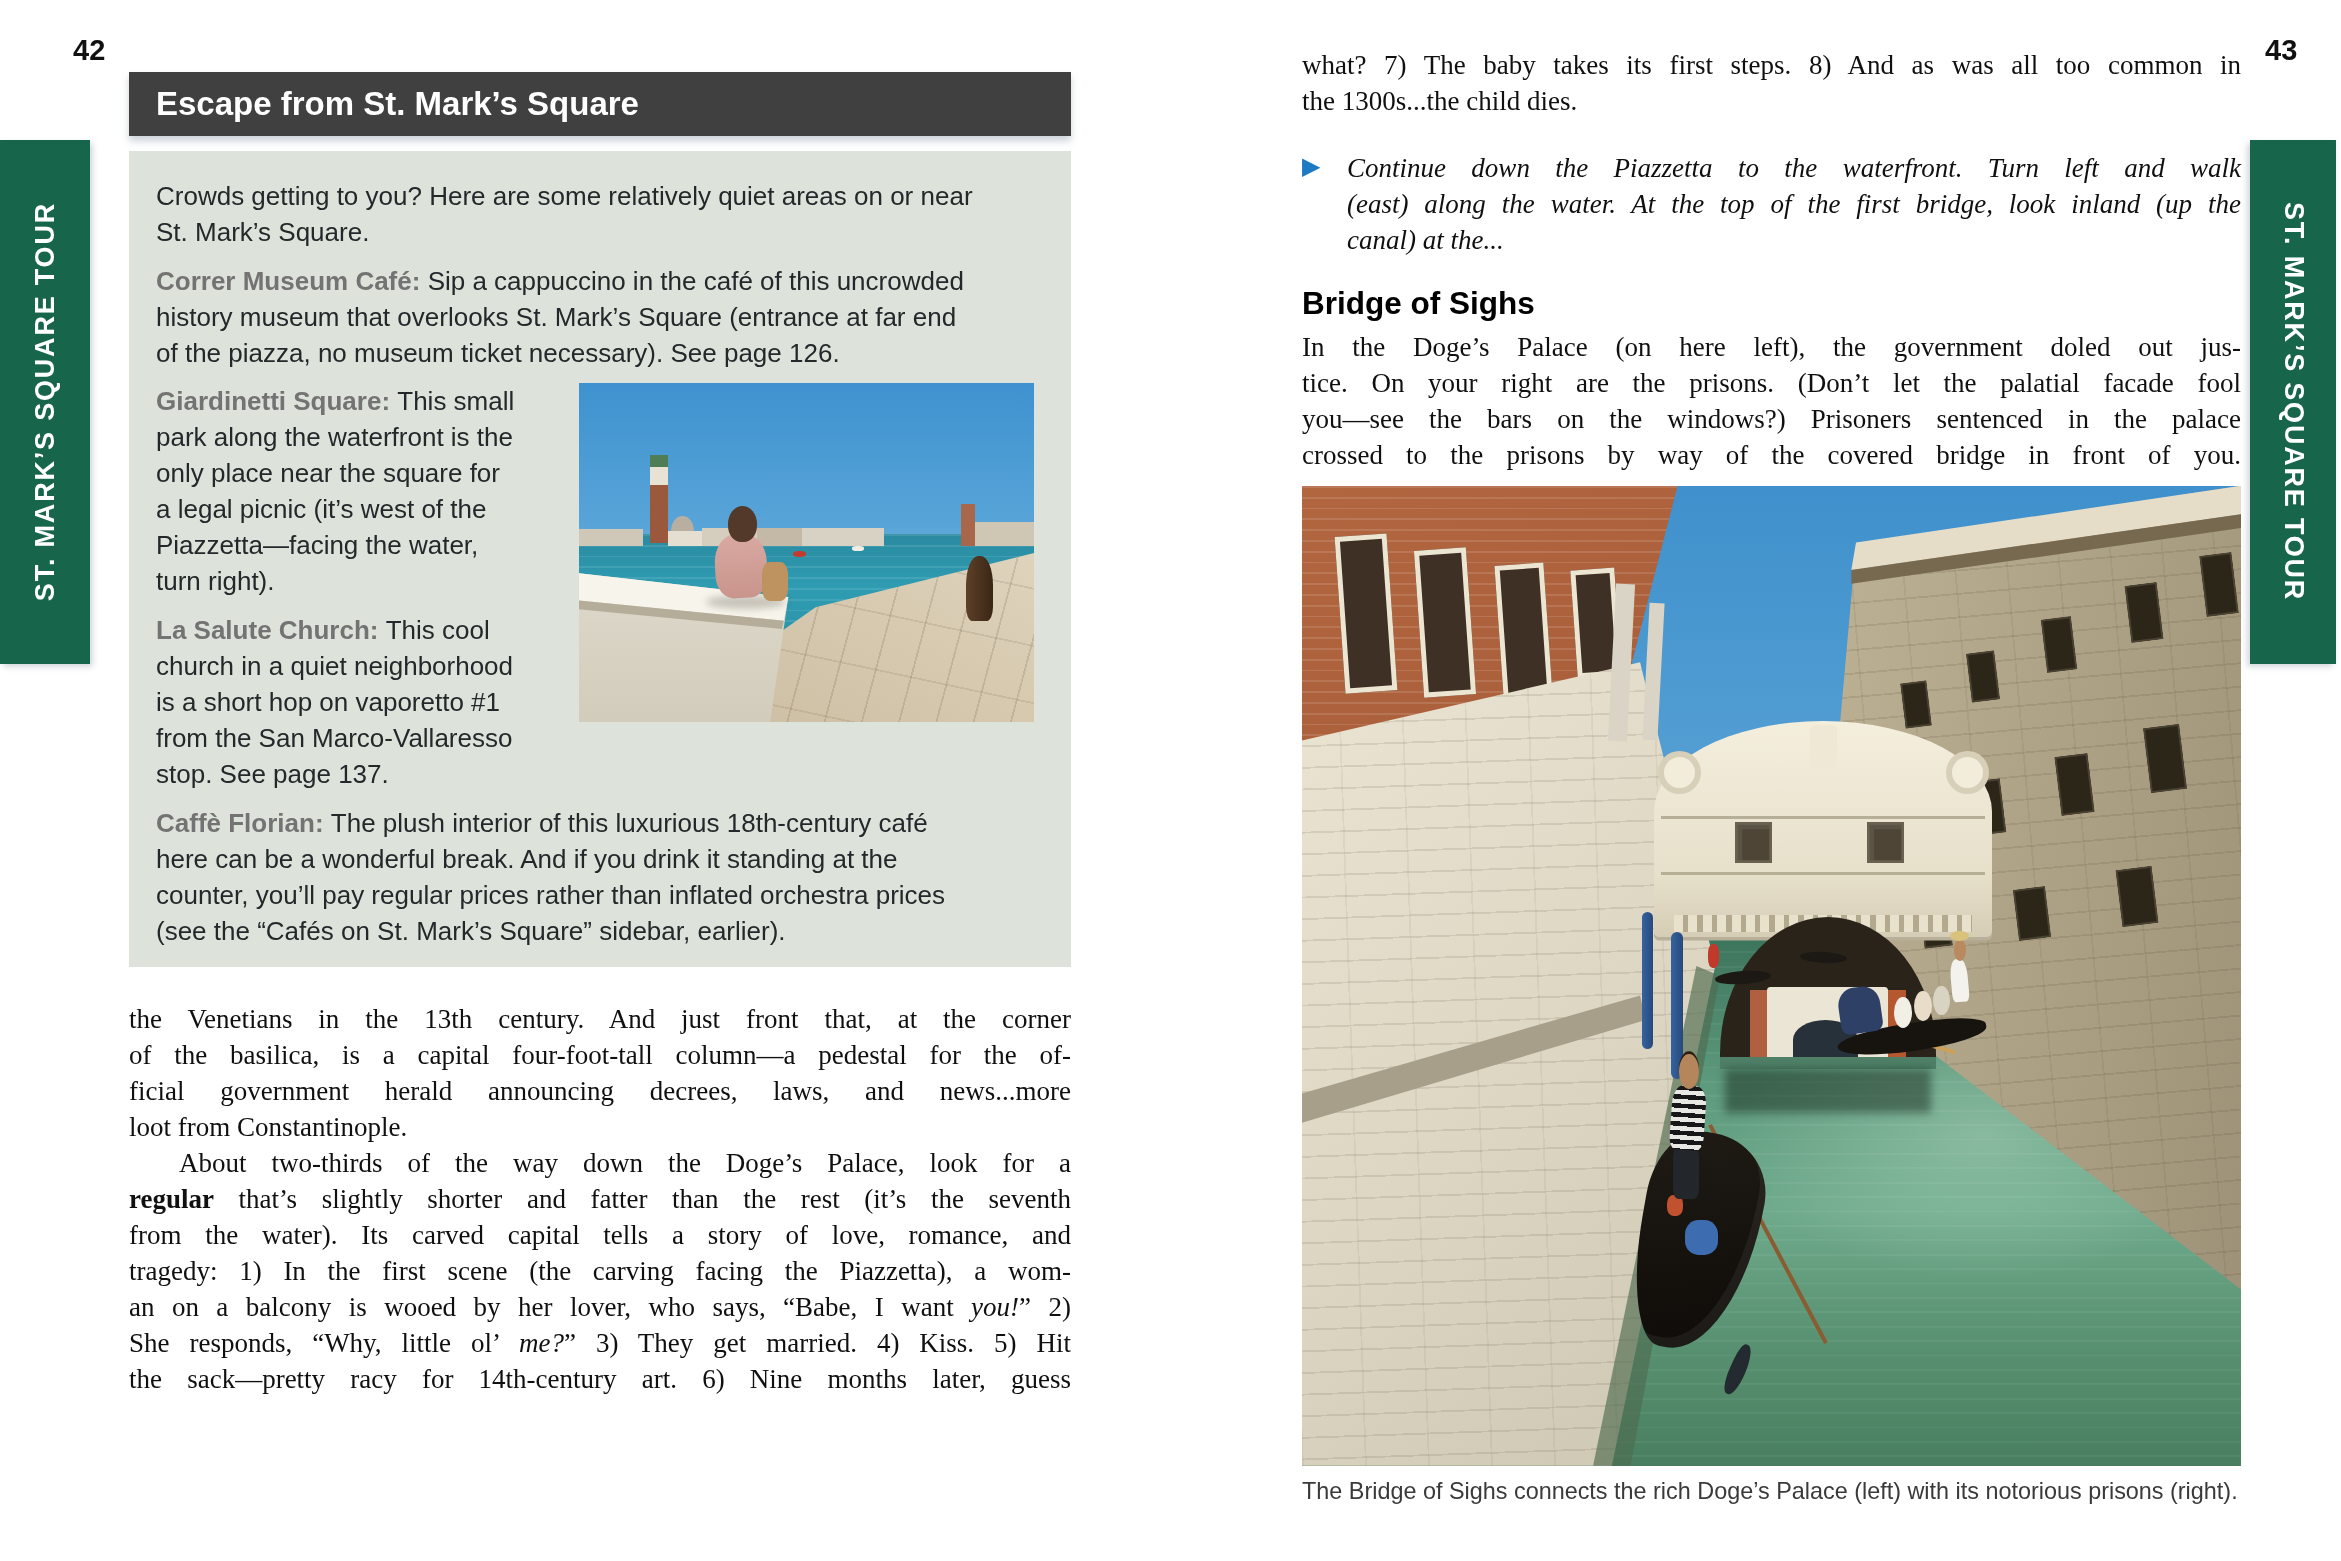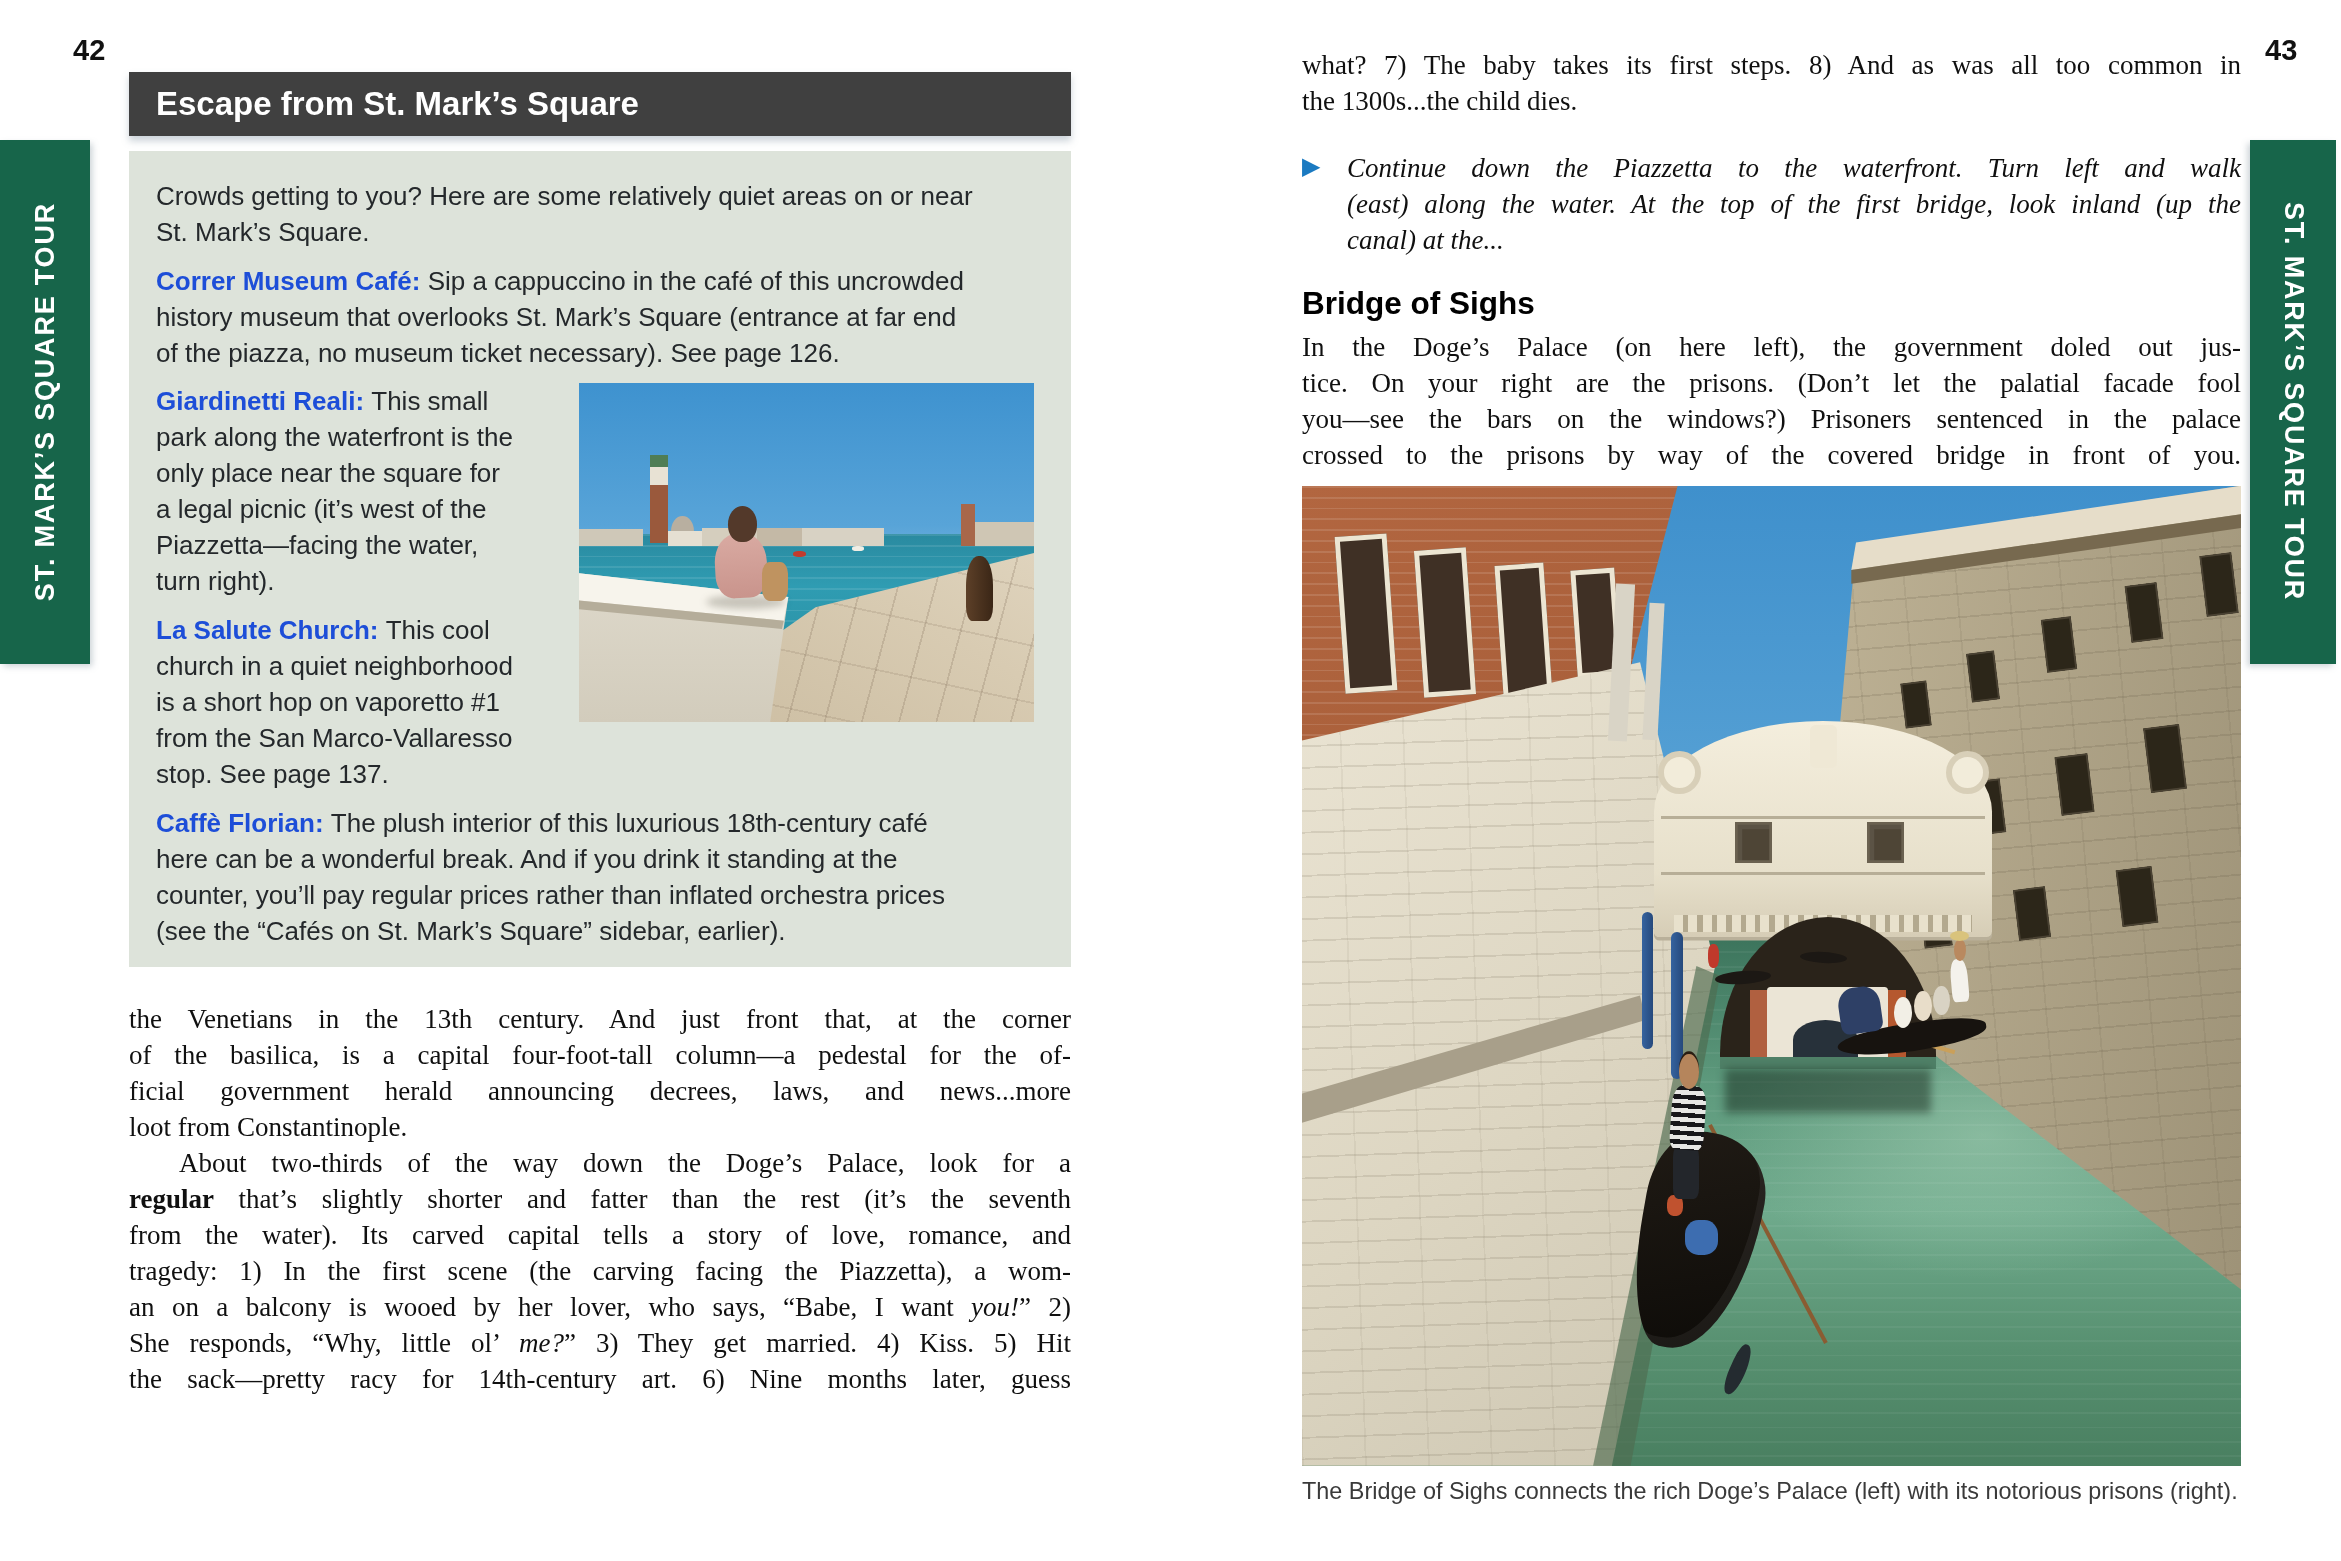--- a/index.html
+++ b/index.html
@@ -17,21 +17,21 @@
   .pageno{position:absolute;top:34px;font-weight:bold;font-size:29px;color:#111;}
   .pn-left{left:45px;margin-left:28px;} .pn-right{left:2265px;}
 
   
   .leftpage{position:absolute;left:129px;top:72px;width:942px;}
   .boxbar{height:64px;background:#404040;color:#fff;display:flex;align-items:center;
           padding-left:27px;box-sizing:border-box;font-size:33px;font-weight:bold;
           box-shadow:0 4.5px 7.2px rgba(110,130,145,.35);}
   .greenbox{margin-top:15.3px;background:#dde3da;padding:27px 23.4px 18px 27px;box-sizing:border-box;}
   .sans{font-size:26px;line-height:36px;color:#24282b;}
-  .sans .b{font-weight:bold;color:#1d4ed8;}
+  .sans .b{font-weight:bold;color:#737373;}
   .mt{margin-top:12.6px;}
   .boxrow{display:flex;margin-top:12.6px;}
   .boxcol{flex:0 0 414px;width:414px;}
   .smallphoto{margin:0 0 0 9px;width:455px;height:339px;position:relative;overflow:hidden;
               flex:0 0 455px;background:#9fc9e6;}
   .body{margin-top:34px;}
   .serif{font-family:"Liberation Serif",serif;font-size:27px;line-height:36px;color:#101010;}
   .serif .b{font-weight:bold;}
   .serif .i,.ital span{font-style:italic;}
   .line{white-space:normal;}
@@ -195,21 +195,21 @@
         </div>
       <div class="rich sans mt">
           <div class="line"><span class="b">Correr Museum Café: </span><span>Sip a cappuccino in the café of this uncrowded</span></div>
           <div class="line"><span>history museum that overlooks St. Mark’s Square (entrance at far end</span></div>
           <div class="line"><span>of the piazza, no museum ticket necessary). See page 126.</span></div>
         </div>
 
       <div class="boxrow">
         <div class="boxcol">
           <div class="rich sans">
-              <div class="line"><span class="b">Giardinetti Reali: </span><span>This small</span></div>
+              <div class="line"><span class="b">Giardinetti Square: </span><span>This small</span></div>
               <div class="line"><span>park along the waterfront is the</span></div>
               <div class="line"><span>only place near the square for</span></div>
               <div class="line"><span>a legal picnic (it’s west of the</span></div>
               <div class="line"><span>Piazzetta—facing the water,</span></div>
               <div class="line"><span>turn right).</span></div>
             </div>
           <div class="rich sans mt">
               <div class="line"><span class="b">La Salute Church: </span><span>This cool</span></div>
               <div class="line"><span>church in a quiet neighborhood</span></div>
               <div class="line"><span>is a short hop on vaporetto #1</span></div>

